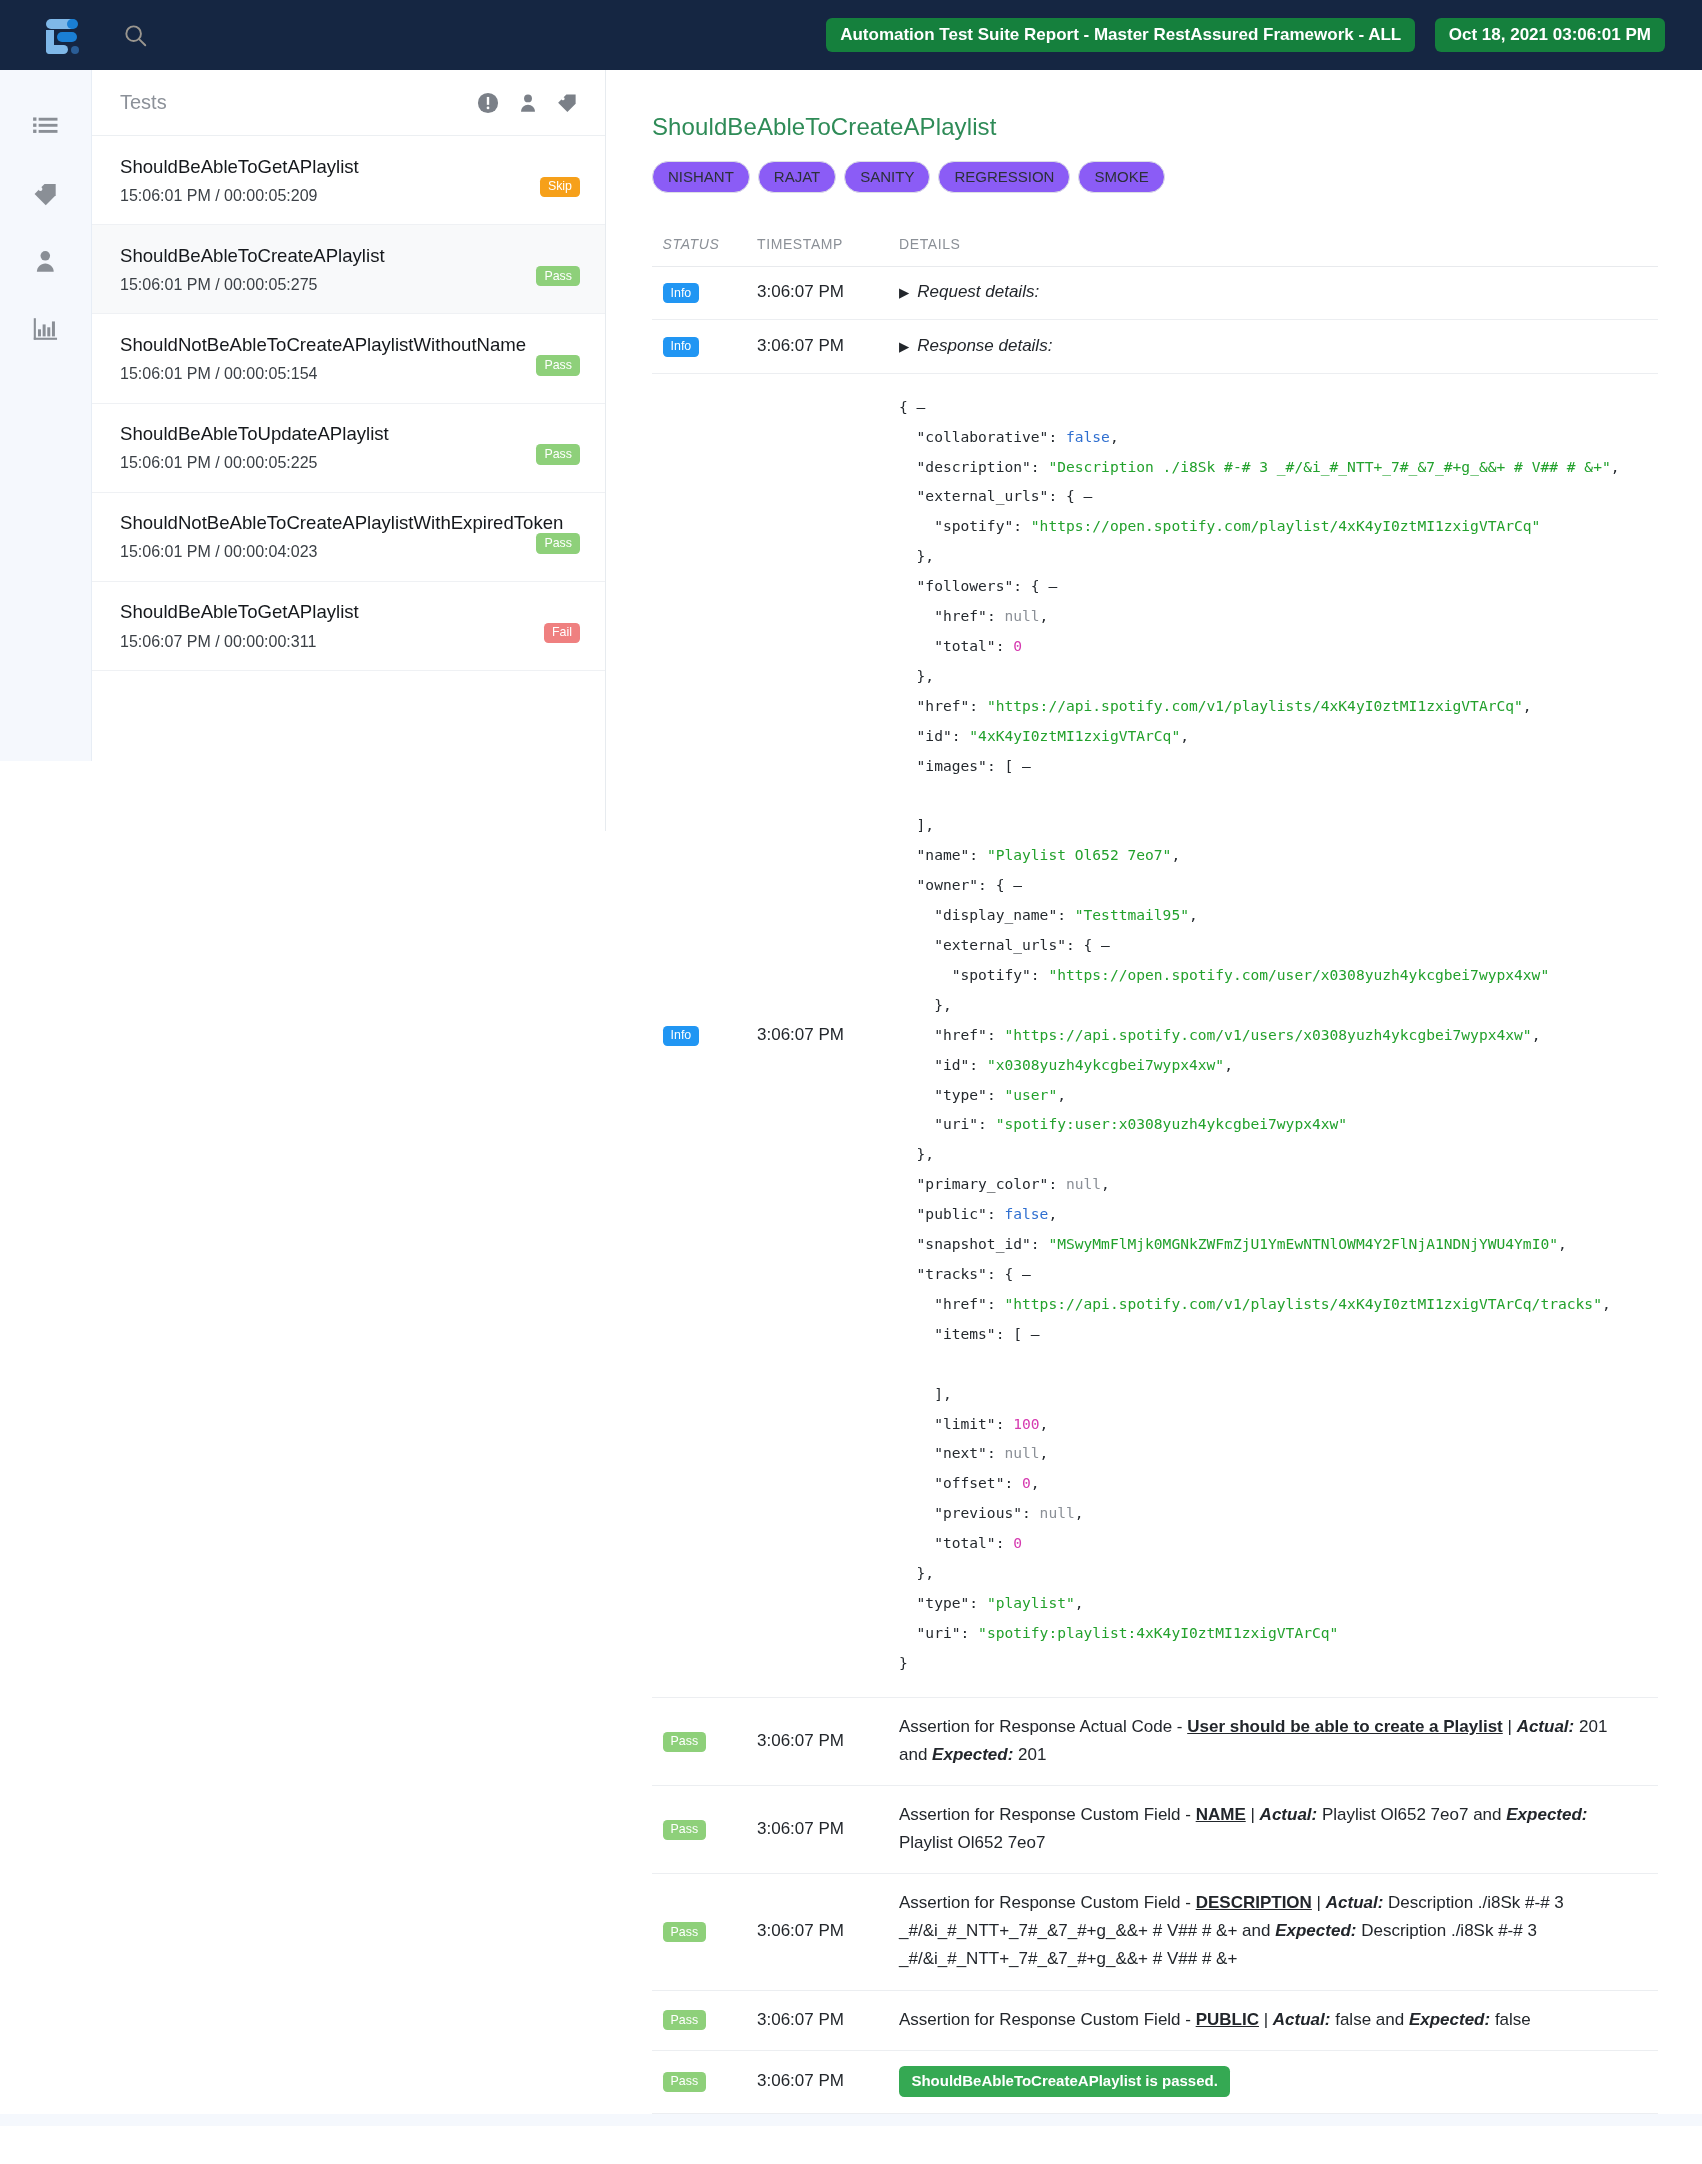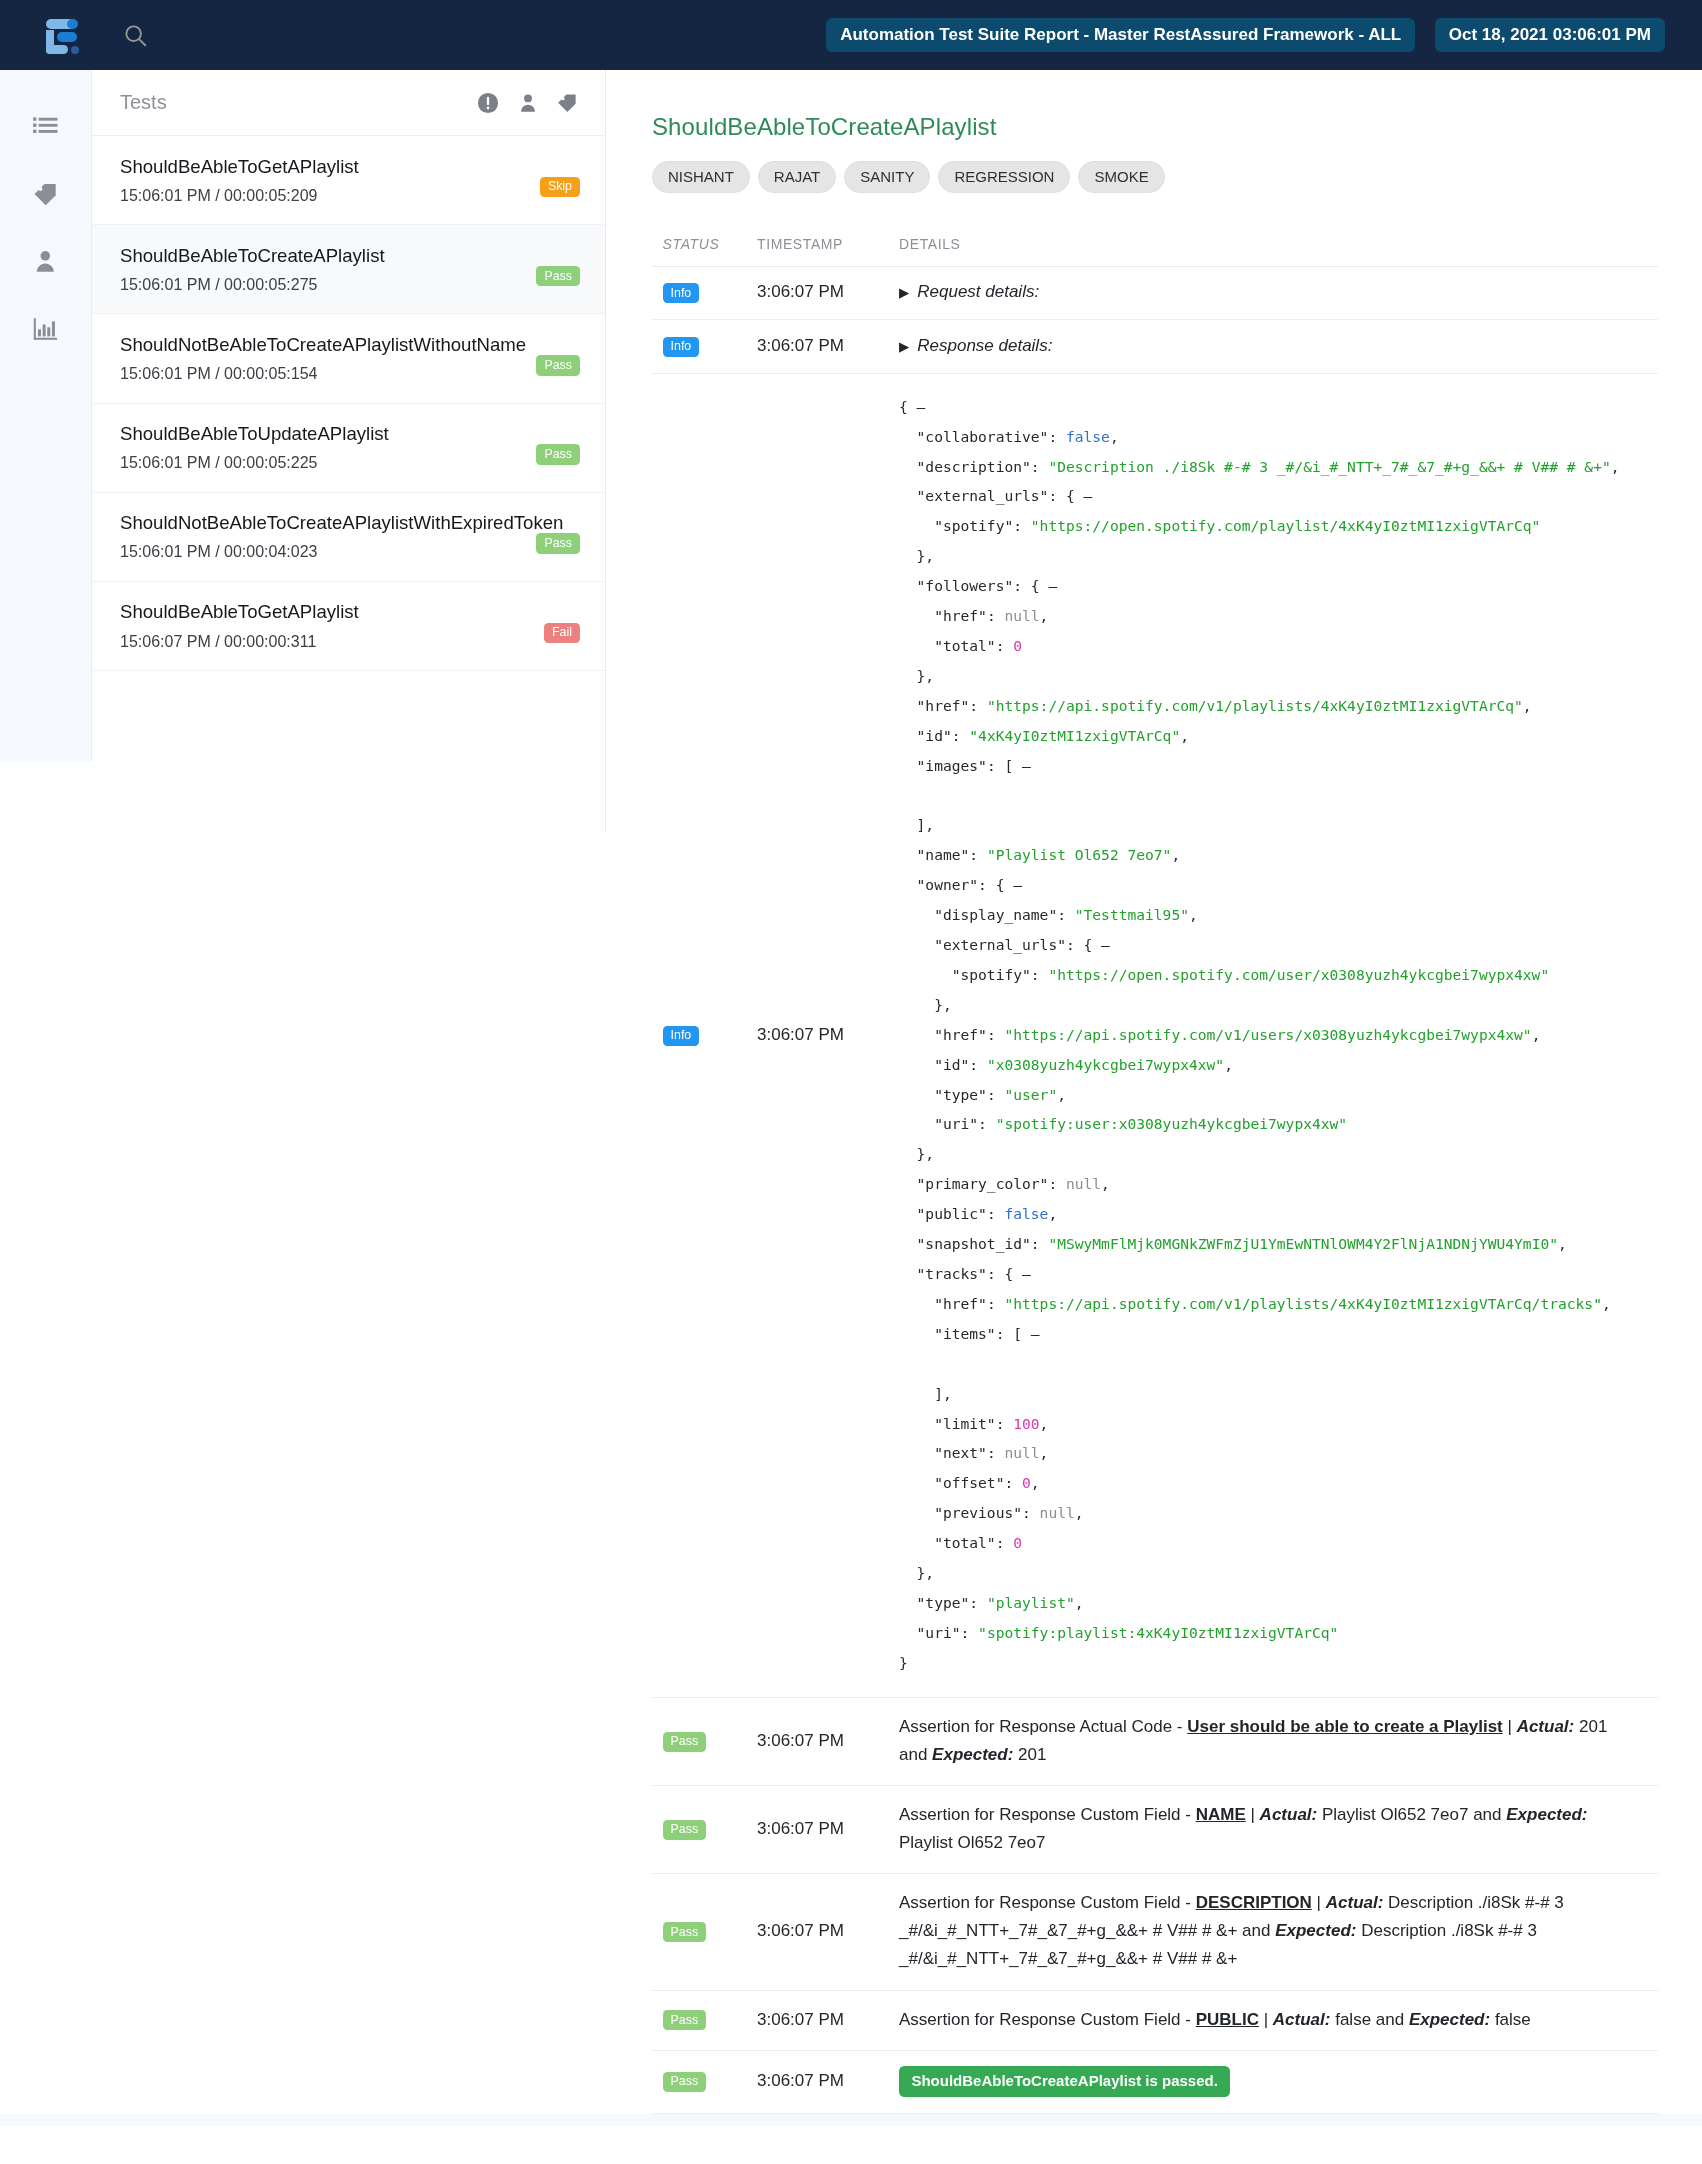--- a/index.html
+++ b/index.html
@@ -51,21 +51,21 @@
   .search-icon svg { display: block; }
 
   .topnav-right {
     margin-left: auto;
     display: flex;
     align-items: center;
     gap: 19.5px;
     padding-right: 14px;
   }
   .pill-indigo {
-    background: #0c4a6e;
+    background: #15803d;
     color: #ffffff;
     font-size: 17px;
     font-weight: bold;
     padding: 8px 14px 8.9px;
     border-radius: 6.2px;
     white-space: nowrap;
     line-height: 1;
   }
 
   
@@ -165,21 +165,21 @@
     white-space: nowrap;
   }
   .chip.cyan { background: #1fd1d6; color: #ffffff; font-weight: bold; }
   .chip.red  { background: #f4305e; color: #ffffff; font-weight: bold; }
   .chip.outline {
     background: #ffffff; color: #31363c;
     border: 0.9px solid #dfe3e8; border-radius: 6.2px; padding: 7px 12.4px 8px;
   }
   .chip-dot { color: #9aa0a6; font-size: 16px; padding: 0 2.7px; }
   .chip.tag {
-    background: #e5e5e5; color: #2b3038;
+    background: #8b5cf6; color: #2b3038;
     border: 0.9px solid #dcdfe4; border-radius: 17.7px;
     padding: 7px 15px 8px; font-size: 15px;
   }
 
   
   .log-table { width: 100%; margin-top: 43px; border-collapse: collapse; }
   .log-table th {
     text-align: left;
     font-size: 14px;
     color: #8b9097;

